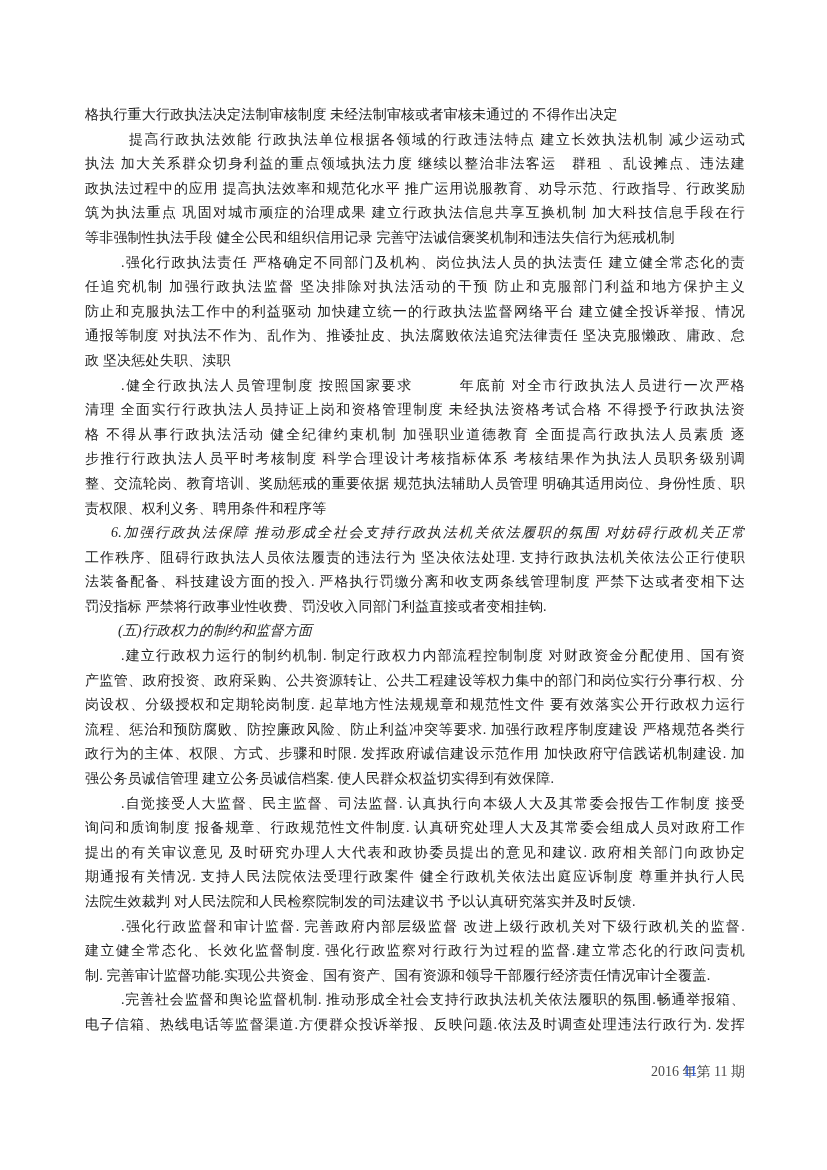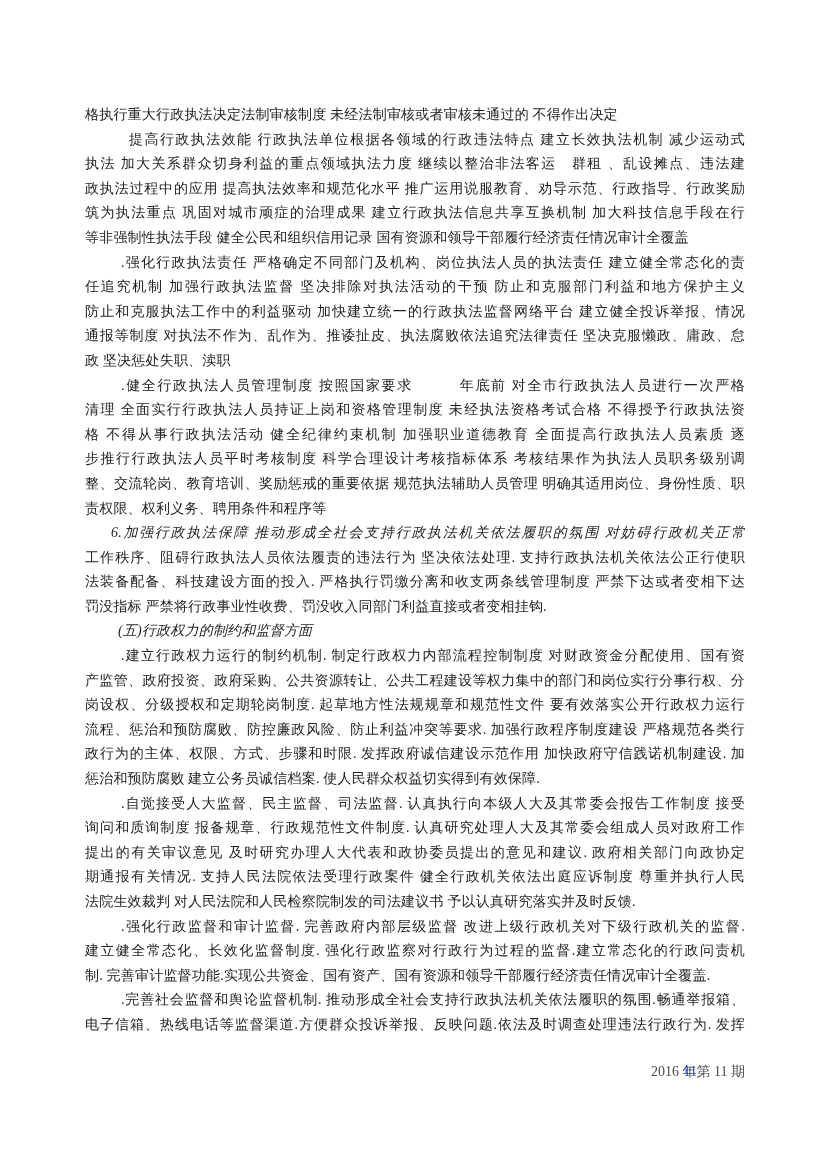--- a/index.html
+++ b/index.html
@@ -37,21 +37,21 @@
 </head>
 <body>
 
 <div class="page">
   <div class="textblock">
     <div class="line end">格执行重大行政执法决定法制审核制度 未经法制审核或者审核未通过的 不得作出决定</div>
     <div class="line j ind-a">提高行政执法效能 行政执法单位根据各领域的行政违法特点 建立长效执法机制 减少运动式</div>
     <div class="line j">执法 加大关系群众切身利益的重点领域执法力度 继续以整治非法客运　群租 、乱设摊点、违法建</div>
     <div class="line j">政执法过程中的应用 提高执法效率和规范化水平 推广运用说服教育、劝导示范、行政指导、行政奖励</div>
     <div class="line j">筑为执法重点 巩固对城市顽症的治理成果 建立行政执法信息共享互换机制 加大科技信息手段在行</div>
-    <div class="line end">等非强制性执法手段 健全公民和组织信用记录 国有资源和领导干部履行经济责任情况审计全覆盖</div>
+    <div class="line end">等非强制性执法手段 健全公民和组织信用记录 完善守法诚信褒奖机制和违法失信行为惩戒机制</div>
     <div class="line j ind-b">.强化行政执法责任 严格确定不同部门及机构、岗位执法人员的执法责任 建立健全常态化的责</div>
     <div class="line j">任追究机制 加强行政执法监督 坚决排除对执法活动的干预 防止和克服部门利益和地方保护主义</div>
     <div class="line j">防止和克服执法工作中的利益驱动 加快建立统一的行政执法监督网络平台 建立健全投诉举报、情况</div>
     <div class="line j">通报等制度 对执法不作为、乱作为、推诿扯皮、执法腐败依法追究法律责任 坚决克服懒政、庸政、怠</div>
     <div class="line end">政 坚决惩处失职、渎职</div>
     <div class="line j ind-b">.健全行政执法人员管理制度 按照国家要求　　　年底前 对全市行政执法人员进行一次严格</div>
     <div class="line j">清理 全面实行行政执法人员持证上岗和资格管理制度 未经执法资格考试合格 不得授予行政执法资</div>
     <div class="line j">格 不得从事行政执法活动 健全纪律约束机制 加强职业道德教育 全面提高行政执法人员素质 逐</div>
     <div class="line j">步推行行政执法人员平时考核制度 科学合理设计考核指标体系 考核结果作为执法人员职务级别调</div>
     <div class="line j">整、交流轮岗、教育培训、奖励惩戒的重要依据 规范执法辅助人员管理 明确其适用岗位、身份性质、职</div>
@@ -59,21 +59,21 @@
     <div class="line j ind-c">6.加强行政执法保障 推动形成全社会支持行政执法机关依法履职的氛围 对妨碍行政机关正常</div>
     <div class="line j">工作秩序、阻碍行政执法人员依法履责的违法行为 坚决依法处理. 支持行政执法机关依法公正行使职</div>
     <div class="line j">法装备配备、科技建设方面的投入. 严格执行罚缴分离和收支两条线管理制度 严禁下达或者变相下达</div>
     <div class="line end">罚没指标 严禁将行政事业性收费、罚没收入同部门利益直接或者变相挂钩.</div>
     <div class="line end ind-d kai">(五)行政权力的制约和监督方面</div>
     <div class="line j ind-b">.建立行政权力运行的制约机制. 制定行政权力内部流程控制制度 对财政资金分配使用、国有资</div>
     <div class="line j">产监管、政府投资、政府采购、公共资源转让、公共工程建设等权力集中的部门和岗位实行分事行权、分</div>
     <div class="line j">岗设权、分级授权和定期轮岗制度. 起草地方性法规规章和规范性文件 要有效落实公开行政权力运行</div>
     <div class="line j">流程、惩治和预防腐败、防控廉政风险、防止利益冲突等要求. 加强行政程序制度建设 严格规范各类行</div>
     <div class="line j">政行为的主体、权限、方式、步骤和时限. 发挥政府诚信建设示范作用 加快政府守信践诺机制建设. 加</div>
-    <div class="line end">惩治和预防腐败 建立公务员诚信档案. 使人民群众权益切实得到有效保障.</div>
+    <div class="line end">强公务员诚信管理 建立公务员诚信档案. 使人民群众权益切实得到有效保障.</div>
     <div class="line j ind-b">.自觉接受人大监督、民主监督、司法监督. 认真执行向本级人大及其常委会报告工作制度 接受</div>
     <div class="line j">询问和质询制度 报备规章、行政规范性文件制度. 认真研究处理人大及其常委会组成人员对政府工作</div>
     <div class="line j">提出的有关审议意见 及时研究办理人大代表和政协委员提出的意见和建议. 政府相关部门向政协定</div>
     <div class="line j">期通报有关情况. 支持人民法院依法受理行政案件 健全行政机关依法出庭应诉制度 尊重并执行人民</div>
     <div class="line end">法院生效裁判 对人民法院和人民检察院制发的司法建议书 予以认真研究落实并及时反馈.</div>
     <div class="line j ind-b">.强化行政监督和审计监督. 完善政府内部层级监督 改进上级行政机关对下级行政机关的监督.</div>
     <div class="line j">建立健全常态化、长效化监督制度. 强化行政监察对行政行为过程的监督.建立常态化的行政问责机</div>
     <div class="line end">制. 完善审计监督功能.实现公共资金、国有资产、国有资源和领导干部履行经济责任情况审计全覆盖.</div>
     <div class="line j ind-b">.完善社会监督和舆论监督机制. 推动形成全社会支持行政执法机关依法履职的氛围.畅通举报箱、</div>
     <div class="line j">电子信箱、热线电话等监督渠道.方便群众投诉举报、反映问题.依法及时调查处理违法行政行为. 发挥</div>

